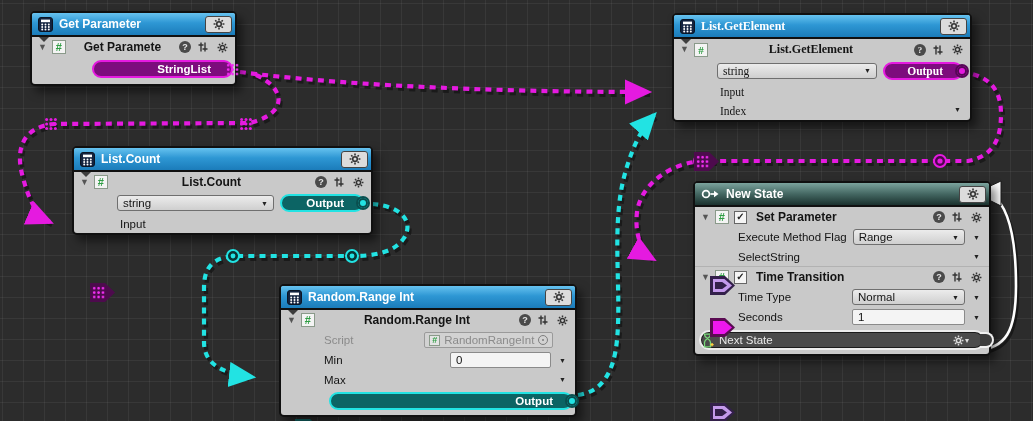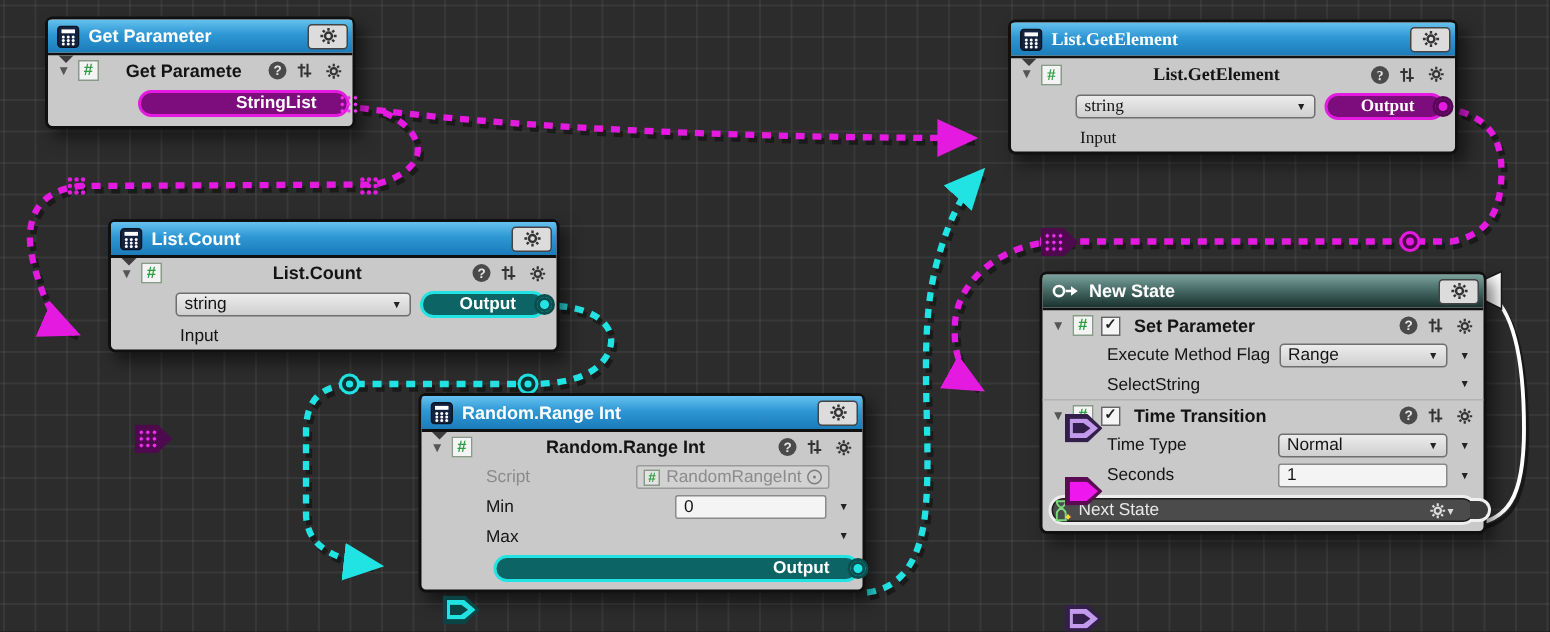--- a/index.html
+++ b/index.html
@@ -265,21 +265,21 @@
       </div>
     </div>
     <div class="r" style="padding-left:10px;">
       <span class="lbl">Input</span>
       <span class="hex" style="left:-20px;top:69px;background:#4d0b4d;">
         <span class="dots" style="left:2px;top:3px;"></span>
       </span>
     </div>
   </div>
 
-  <div class="n" style="left:279px;top:262px;width:298px;">
+  <div class="n" style="left:279px;top:284px;width:298px;">
     <div class="hdr blue">
       <svg class="calc" viewBox="0 0 15 15">
         <rect x="0.5" y="0.5" width="14" height="14" rx="2.5" fill="#13233f" stroke="#0a1524"></rect>
         <rect x="3" y="2.6" width="9" height="2.6" fill="#fff"></rect>
         <g fill="#fff">
             <circle cx="4.2" cy="7.6" r="1"></circle>
             <circle cx="7.5" cy="7.6" r="1"></circle>
             <circle cx="10.8" cy="7.6" r="1"></circle>
         <circle cx="4.2" cy="10" r="1"></circle>
             <circle cx="7.5" cy="10" r="1"></circle>
@@ -413,20 +413,29 @@
         <span>Output</span>
         <span class="cport m" style="right:-8px;"></span>
       </div>
     </div>
     <div class="r" style="padding-left:10px;">
       <span class="lbl">Input</span>
       <span class="hex" style="left:-16px;top:70px;background:#4d0b4d;">
         <span class="dots" style="left:2px;top:3px;"></span>
       </span>
     </div>
+    <div class="r" style="padding-left:10px;">
+      <span class="lbl">Index</span>
+      <span style="flex:1;"></span>
+      <span class="mini">▼</span>
+      <span class="hex" style="left:-16px;top:90px;background:#0b4444;">
+        <i class="ring" style="background:#22e3e3;"></i>
+        <i style="inset:5px 9px 5px 4px;background:#22e3e3;"></i>
+      </span>
+    </div>
   </div>
 
   <div class="n" style="left:693px;top:181px;width:298px;">
     <div class="hdr state">
       <svg width="19" height="12" viewBox="0 0 19 12">
         <circle cx="5" cy="6" r="3.4" fill="none" stroke="#fff" stroke-width="1.7"></circle>
         <path d="M9.4 6h5" stroke="#fff" stroke-width="1.7"></path>
         <path d="M13 2.8 L17.5 6 L13 9.2 z" fill="#fff"></path>
       </svg>
       <span>New State</span>

